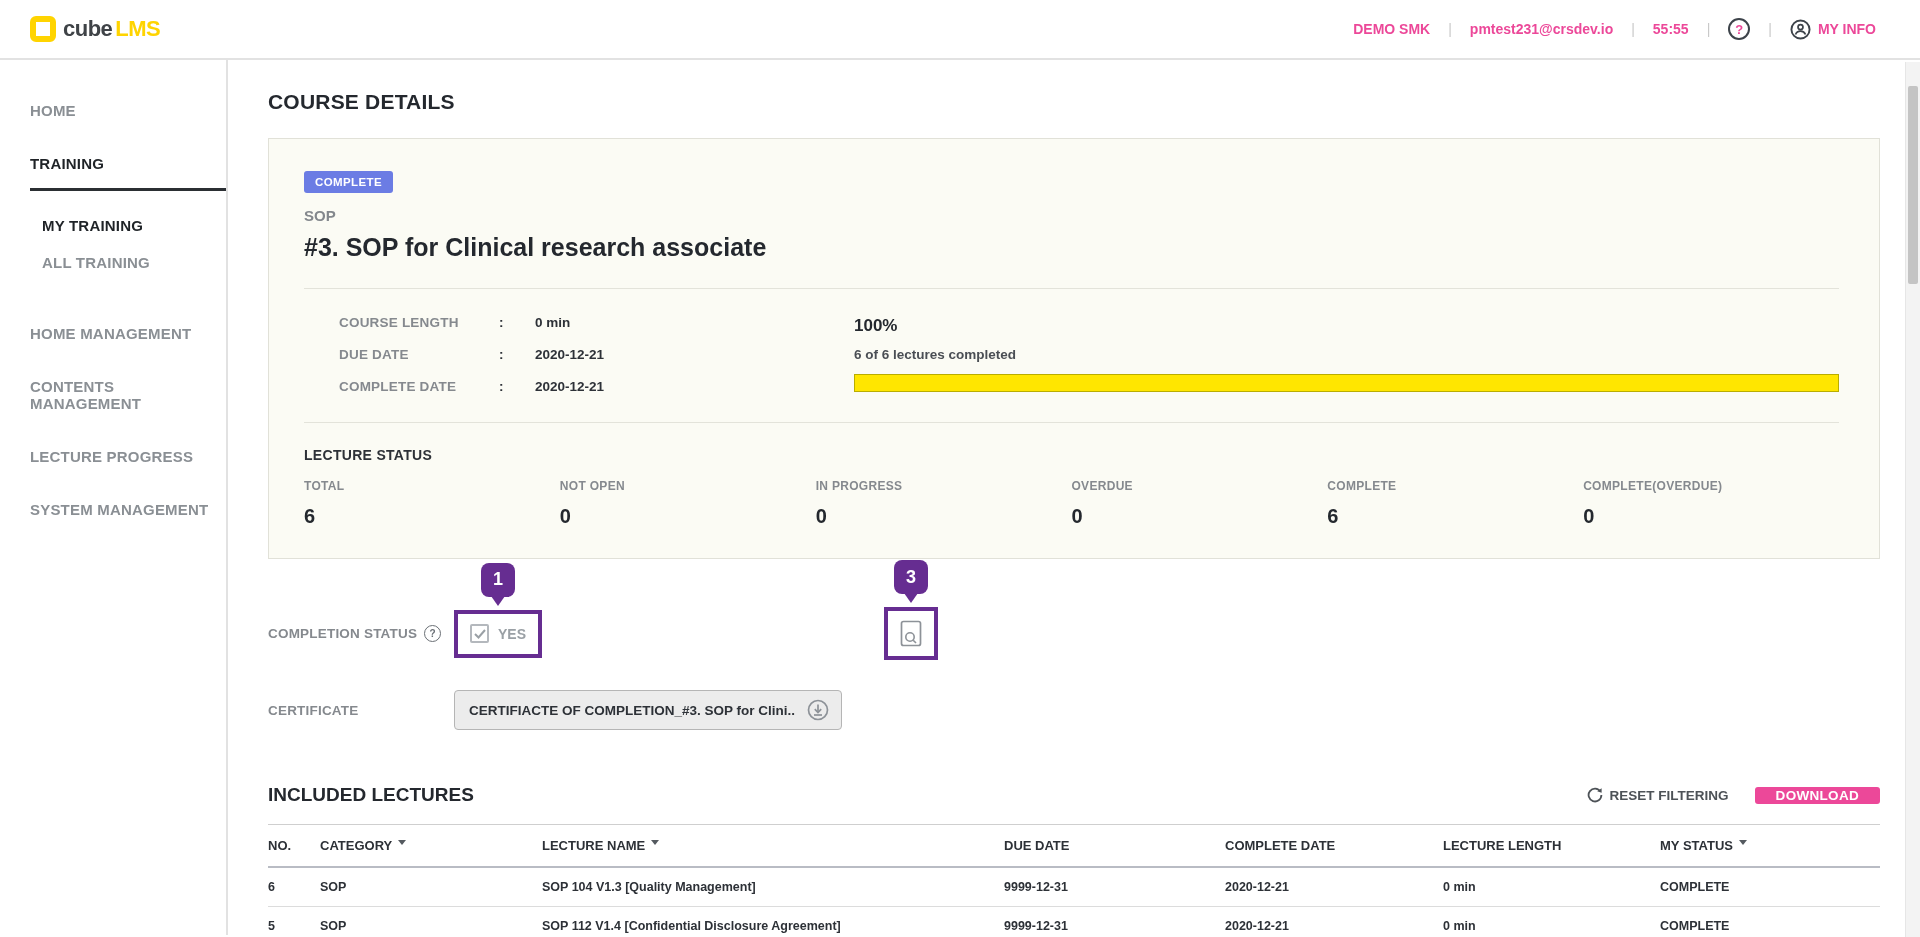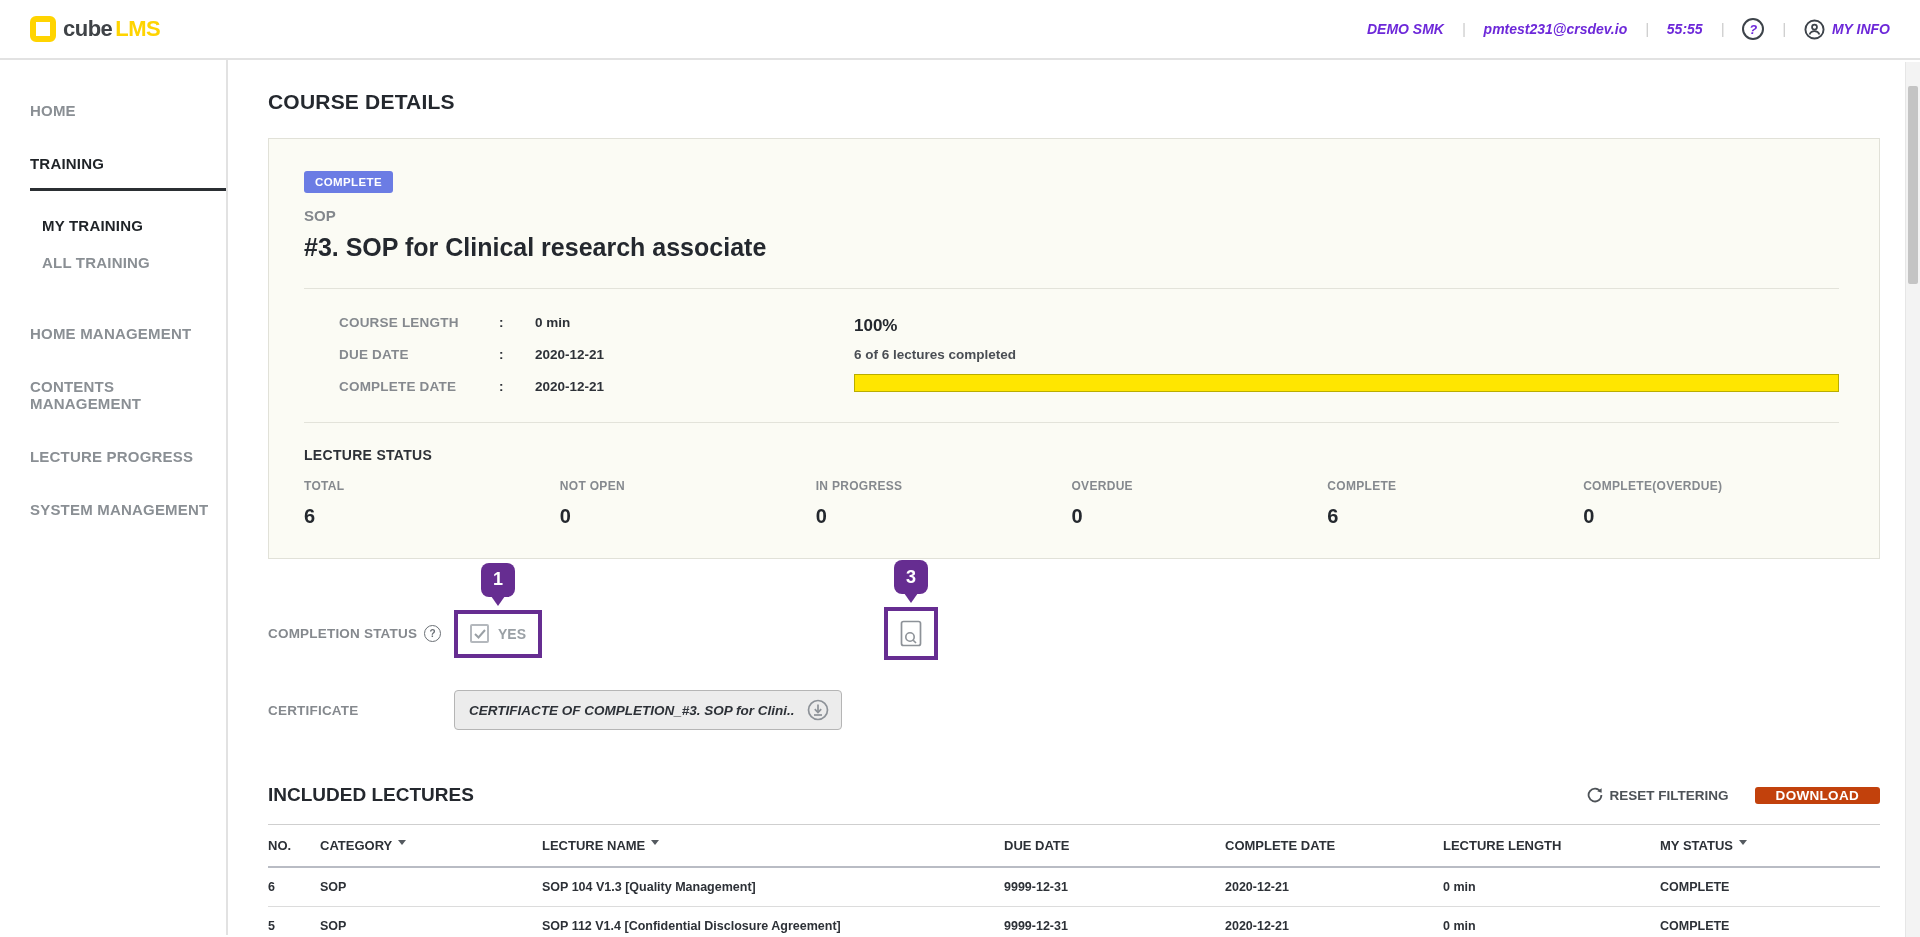--- a/index.html
+++ b/index.html
@@ -1,26 +1,26 @@
 <!DOCTYPE html>
 <html><head>
 <meta charset="utf-8">
 <style>
   * { margin:0; padding:0; box-sizing:border-box; }
   html,body { width:1920px; height:937px; overflow:hidden; background:#fff;
     font-family:"Liberation Sans","DejaVu Sans",sans-serif; color:#2d3137; }
 
   
   .topbar { height:60px; border-bottom:2px solid #e2e2e2; display:flex; align-items:center;
-    justify-content:space-between; padding:0 30px 0 30px; background:#fff; position:relative; z-index:5; }
+    justify-content:space-between; padding:0 44px 0 30px; background:#fff; position:relative; z-index:5; }
   .logo { display:flex; align-items:center; gap:7px; cursor:pointer; }
   .logo-box { width:26px; height:26px; border:6px solid #ffd400; border-radius:6px; }
   .logo-cube { font-size:22px; font-weight:700; color:#3f4347; letter-spacing:-0.5px; }
   .logo-lms { font-size:22px; font-weight:700; color:#ffd400; letter-spacing:-0.5px; margin-left:-4px; }
-  .topbar-right { display:flex; align-items:center; gap:18px; font-size:14px; color:#6d28d9;font-style:italic; }
+  .topbar-right { display:flex; align-items:center; gap:18px; font-size:14px; color:#ec4899; }
   .topbar-right .sep { color:#c9c9c9; font-weight:400; }
   .topbar-right .sep::after { content:"|"; }
   .tb-strong { font-weight:700; }
   .tb-mid { font-weight:600; }
   .qmark { width:22px; height:22px; border:2px solid #3d434a; border-radius:50%;
     display:inline-flex; align-items:center; justify-content:center; font-weight:700; font-size:13px; cursor:pointer; }
   .qmark::after { content:"?"; }
   .myinfo { display:flex; align-items:center; gap:7px; cursor:pointer; }
 
   
@@ -79,29 +79,29 @@
     display:flex; align-items:center; justify-content:center; }
   .ann-tag::after { content:""; position:absolute; bottom:-9px; left:50%; transform:translateX(-50%);
     border:7px solid transparent; border-top:10px solid #662d91; border-bottom:0; }
   .checkbox { width:19px; height:19px; border:2px solid #b4b8bd; border-radius:2px;
     display:inline-flex; align-items:center; justify-content:center; background:#fff; }
   .yes-text { font-size:14px; font-weight:700; color:#9aa0a5; }
 
   
   .cert-row { display:flex; align-items:center; margin-top:30px; }
   .cert-btn { display:flex; align-items:center; gap:12px; background:#ececec; border:1px solid #b5b5b5;
-    border-radius:4px; padding:8px 12px 8px 14px; cursor:pointer;font-style:italic; }
+    border-radius:4px; padding:8px 12px 8px 14px; cursor:pointer; }
   .cert-name { font-size:13.5px; font-weight:700; color:#2d3137; }
 
   
   .lect-head { display:flex; align-items:center; justify-content:space-between; margin-top:54px; }
   .lect-title { font-size:19px; font-weight:700; color:#24282e; }
   .lect-actions { display:flex; align-items:center; gap:26px; }
   .reset-btn { display:flex; align-items:center; gap:7px; font-size:13.5px; font-weight:700; color:#4d5257; cursor:pointer; }
-  .dl-btn { background:#c2410c; color:#fff; border:none; font-size:13.5px; font-weight:700;
+  .dl-btn { background:#ec4899; color:#fff; border:none; font-size:13.5px; font-weight:700;
     padding:1px 21px; border-radius:3px; letter-spacing:0.3px; cursor:pointer;
     font-family:"Liberation Sans",sans-serif; }
 
   table.lect { width:100%; margin-top:18px; border-collapse:collapse; table-layout:fixed; }
   table.lect th { text-align:left; font-size:13px; font-weight:700; color:#2d3137;
     border-top:1px solid #cfcfcf; border-bottom:2px solid #b9bcc4; padding:13px 0 13px 0; cursor:pointer; }
   table.lect td { font-size:12.5px; font-weight:700; color:#2d3137; padding:12px 0;
     border-bottom:1px solid #dcdcdc; }
   th .sort-arrow { display:inline-block; width:0; height:0; border:4px solid transparent;
     border-top:5px solid #555a60; margin-left:6px; vertical-align:1px; }

